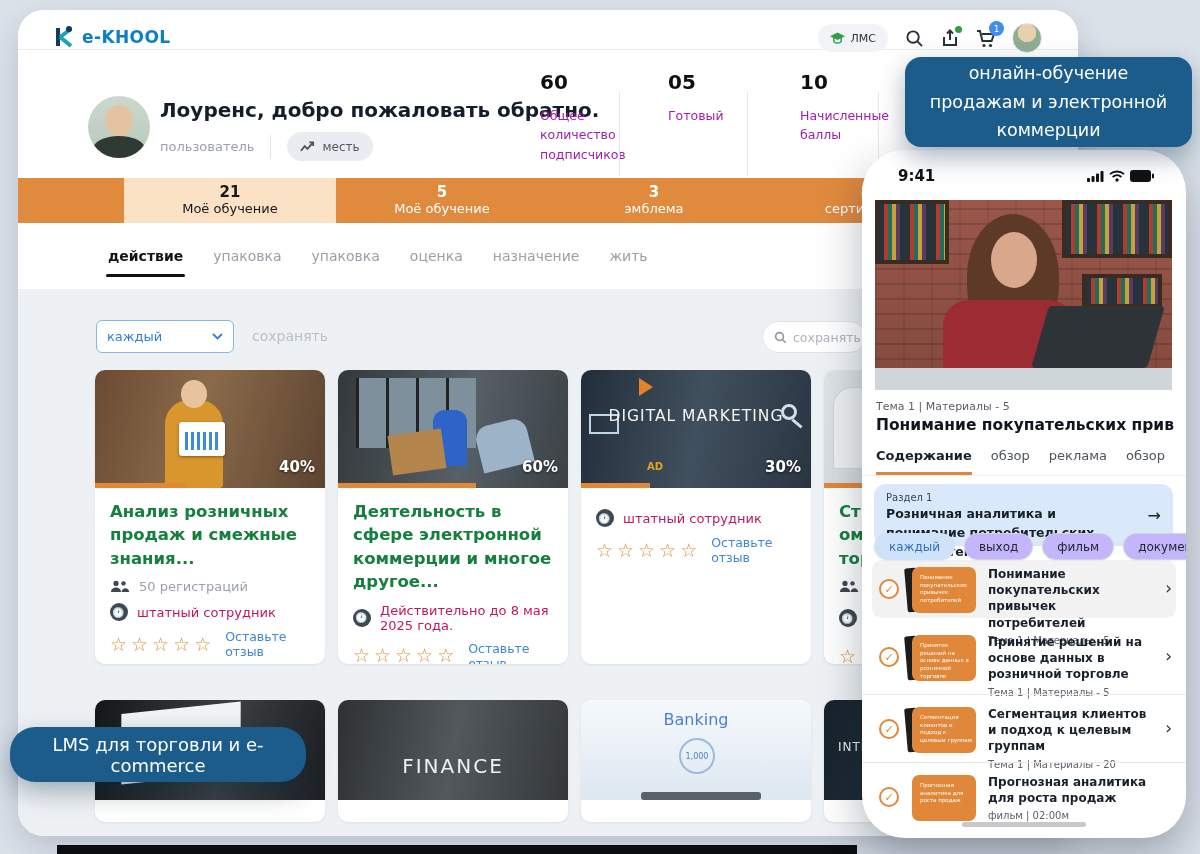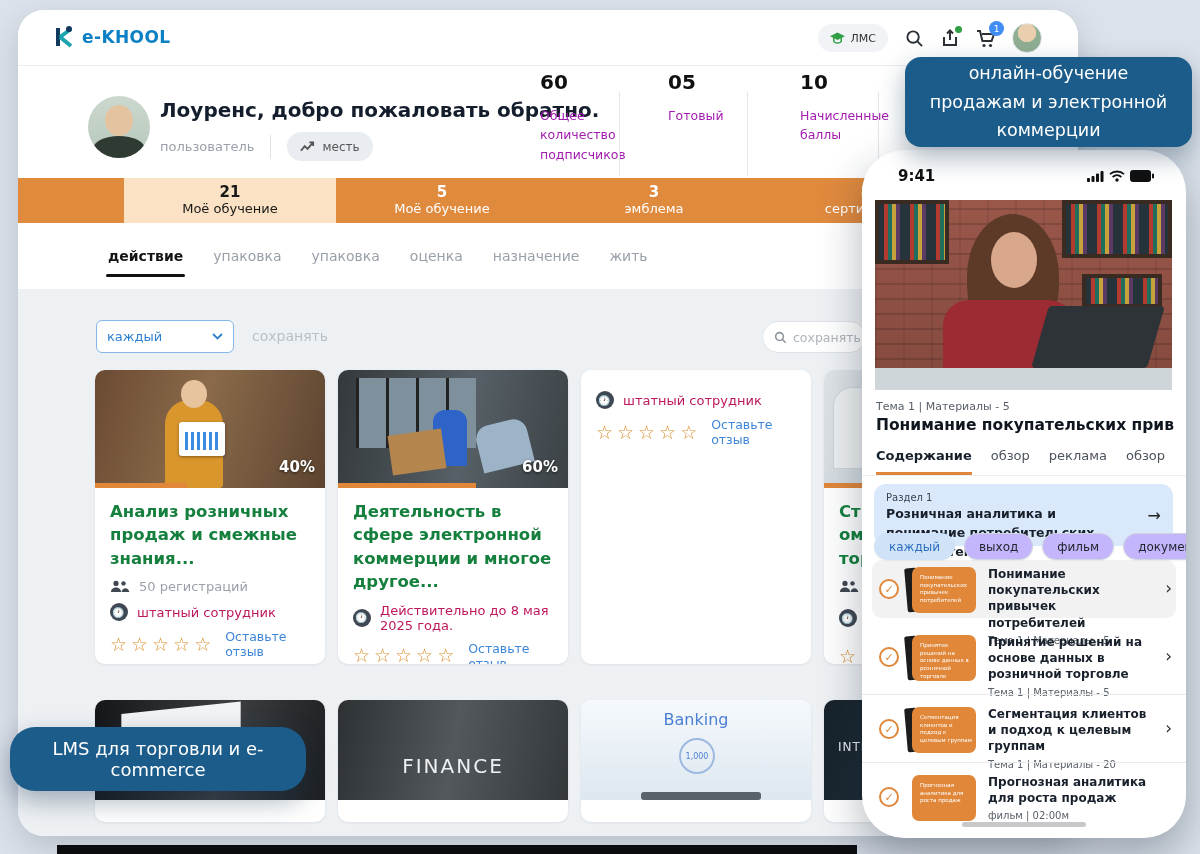--- a/index.html
+++ b/index.html
@@ -1,21 +1,21 @@
 <!DOCTYPE html>
 <html><head>
 <meta charset="utf-8">
 <style>
 *{margin:0;padding:0;box-sizing:border-box}
 html,body{width:1200px;height:854px}
 body{position:relative;background:#dbe2ea;font-family:"DejaVu Sans","Liberation Sans",sans-serif;overflow:hidden}
 
 
 #window{position:absolute;left:18px;top:10px;width:1060px;height:826px;background:#fff;border-radius:26px;box-shadow:0 12px 32px rgba(30,40,60,.18);overflow:hidden;z-index:2}
-.topbar{position:absolute;left:0;top:0;right:0;height:56px;background:#fff;border-bottom:1px solid #ececec}
+.topbar{position:absolute;left:0;top:0;right:0;height:40px;background:#fff;border-bottom:1px solid #ececec}
 .logo{position:absolute;left:34px;top:15px;display:flex;align-items:center;gap:6px}
 .logo-text{color:#0b80c4;font-weight:bold;font-size:17px;letter-spacing:.4px}
 .hicons{position:absolute;right:36px;top:13px;display:flex;align-items:center;gap:16px}
 .lms-pill{background:#f1f3f6;border-radius:15px;height:28px;padding:0 12px;display:flex;gap:6px;align-items:center;font-size:11px;color:#333;cursor:pointer}
 .hico{width:20px;height:20px;position:relative;display:flex;align-items:center;justify-content:center}
 .gdot{position:absolute;right:-2px;top:-2px;width:7px;height:7px;border-radius:50%;background:#2f9e44}
 .cbadge{position:absolute;top:-7px;right:-8px;background:#3f8cf3;color:#fff;border-radius:50%;width:15px;height:15px;font-size:9px;display:flex;align-items:center;justify-content:center}
 .havatar{width:30px;height:30px;border-radius:50%;background:radial-gradient(circle at 50% 32%,#e9cfae 0 38%,#8fae93 40% 100%);border:1px solid #e3e6ea}
 
 
@@ -98,21 +98,21 @@
 .r2 .ftxt{position:absolute;left:0;right:0;top:54px;text-align:center;color:#eef0f2;font-size:20px;letter-spacing:2px}
 .r3{background:linear-gradient(#f5f9fc,#dde7f0)}
 .r3 .btxt{position:absolute;left:0;right:0;top:10px;text-align:center;color:#4a7fd4;font-size:16px}
 .r3 .circ{position:absolute;left:98px;top:38px;width:36px;height:36px;border:2px solid #9db9e0;border-radius:50%;color:#4a7fd4;font-size:8px;display:flex;align-items:center;justify-content:center}
 .r3 .lap{position:absolute;left:60px;bottom:0;width:120px;height:8px;background:#59616b;border-radius:3px}
 .r4{background:linear-gradient(110deg,#17222b,#2c3d4a)}
 .r4 .itxt{position:absolute;left:14px;top:40px;color:#e8eef2;font-size:12px;letter-spacing:1px;white-space:nowrap}
 
 
 .badgeTR{position:absolute;left:905px;top:57px;width:287px;height:90px;background:#1b5c8a;border-radius:16px;color:#fff;display:flex;align-items:center;justify-content:center;text-align:center;font-size:17.5px;line-height:1.65;padding:0 16px;box-shadow:0 10px 26px rgba(10,40,70,.35);z-index:40}
-.badgeBL{position:absolute;left:10px;top:727px;width:296px;height:64px;background:#1b5c8a;border-radius:25px;color:#fff;display:flex;align-items:center;justify-content:center;text-align:center;font-size:18px;box-shadow:0 10px 26px rgba(10,40,70,.35);z-index:40}
+.badgeBL{position:absolute;left:10px;top:727px;width:296px;height:55px;background:#1b5c8a;border-radius:25px;color:#fff;display:flex;align-items:center;justify-content:center;text-align:center;font-size:18px;box-shadow:0 10px 26px rgba(10,40,70,.35);z-index:40}
 
 
 .bstrip{position:absolute;left:57px;top:845px;width:800px;height:9px;background:#0b0b0c;z-index:1}
 
 
 #phone{position:absolute;left:862px;top:150px;width:324px;height:688px;background:#fff;border-radius:42px;box-shadow:0 18px 44px rgba(20,30,50,.32);z-index:30;overflow:hidden}
 .pstatus{position:absolute;left:0;right:0;top:16px;height:20px;display:flex;justify-content:space-between;align-items:center;padding:0 32px 0 36px}
 .ptime{font-weight:bold;font-size:15px;color:#111}
 .sicons{display:flex;align-items:center;gap:5px}
 .pvideo{position:absolute;left:13px;top:50px;width:297px;height:190px;overflow:hidden;background:#8f5347}
@@ -344,20 +344,32 @@
         <span class="statusg">Действительно до 8 мая 2025 года.</span>
       </div>
       <div class="starrow">
         <span class="stars">☆☆☆☆☆</span>
         <span class="review">Оставьте отзыв</span>
       </div>
     </div>
   </div>
 
   <div class="card" style="left:563px">
+    <div class="cimg ci3">
+      <span class="imgtext">DIGITAL MARKETING</span>
+      <div class="play"></div>
+      <div class="env"></div>
+      <div class="mag"></div>
+        <div class="magh"></div>
+      <div class="ad">AD</div>
+      <span class="pct">30%</span>
+      <div class="pbar">
+          <i style="width: 30%;"></i>
+        </div>
+    </div>
     <div class="cbody">
       <div class="crow">
         <span class="clockdot">🕐</span>
         <span class="statusg">штатный сотрудник</span>
       </div>
       <div class="starrow">
         <span class="stars">☆☆☆☆☆</span>
         <span class="review">Оставьте отзыв</span>
       </div>
     </div>

